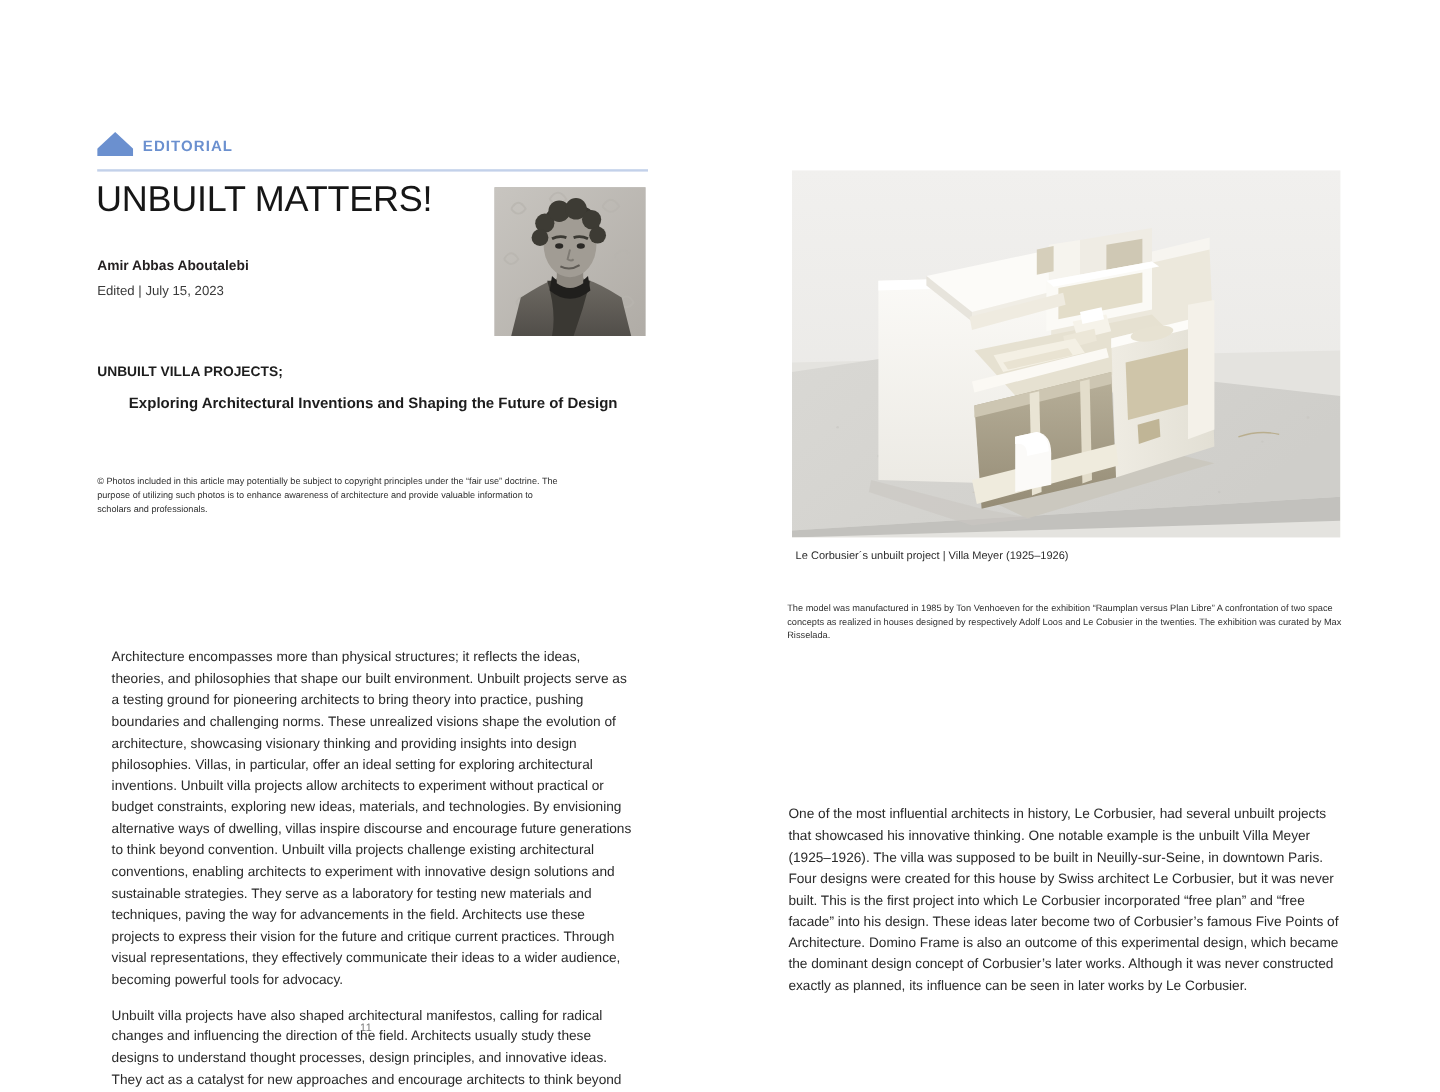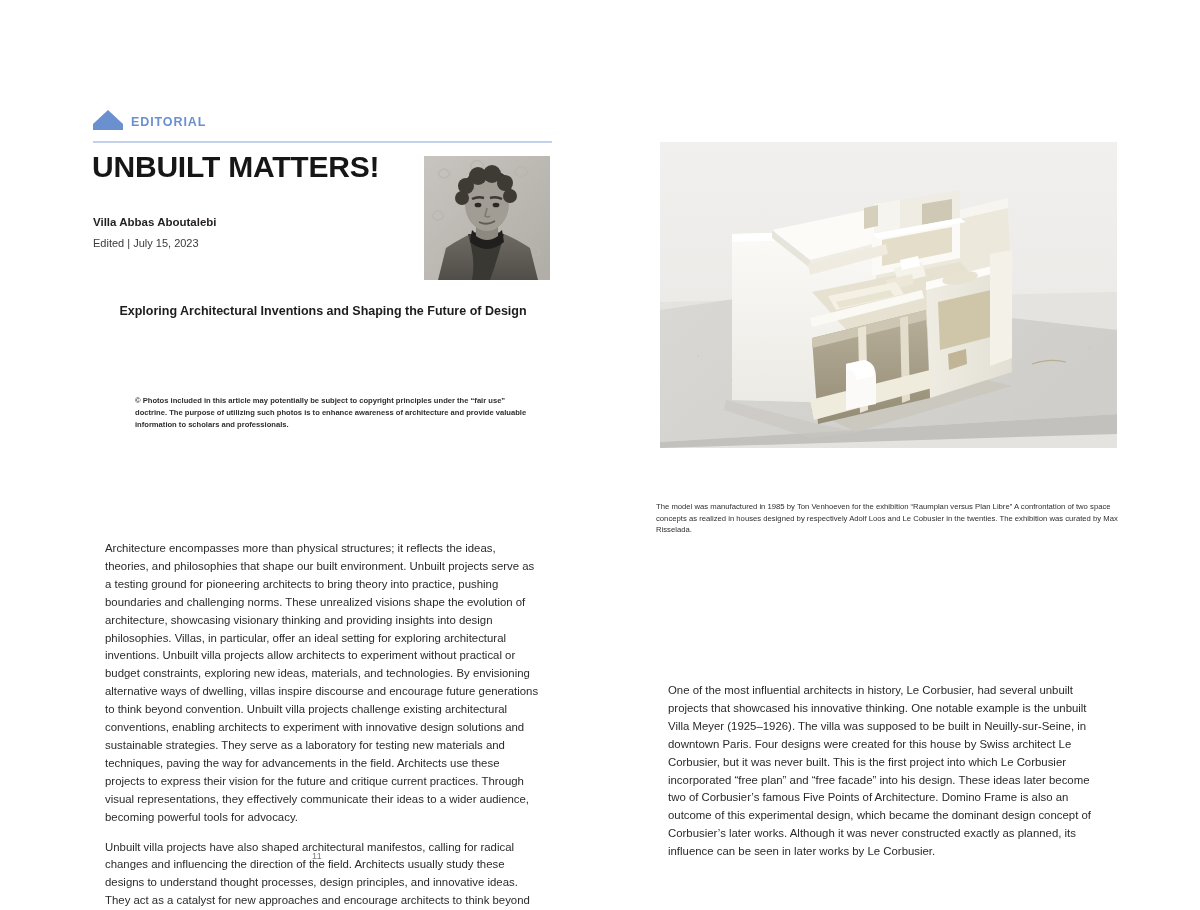--- a/index.html
+++ b/index.html
@@ -19,21 +19,21 @@
     background: #ffffff;
     overflow: hidden;
   }
 
   
   .page-col {
     position: absolute;
     top: 0;
     height: 910px;
   }
-  #left-page  { left: 12px;   width: 600px; padding-left: 28px; }
+  #left-page  { left: 0px;   width: 600px; padding-left: 28px; }
   #right-page { left: 600px; width: 600px; }
 
   
   .masthead {
     position: absolute;
     left: 81px;
     top: 110px;
     display: flex;
     align-items: flex-end;
     gap: 8px;
@@ -55,21 +55,21 @@
     height: 2px;
     background: #c3d1ea;
   }
 
   
   .article-title {
     position: absolute;
     left: 80px;
     top: 150px;
     font-size: 30px;
-    font-weight: 700;
+    font-weight: 400;
     letter-spacing: -0.2px;
     color: #161616;
     line-height: 1.12;
     margin: 0;
   }
 
   
   .portrait-frame {
     position: absolute;
     left: 412px;
@@ -124,24 +124,23 @@
     text-align: center;
   }
 
   
   .copyright-note {
     position: absolute;
     left: 81px;
     top: 395px;
     width: 392px;
     font-size: 7.6px;
-    font-weight: 700;
+    font-weight: 400;
     color: #2f2f2f;
     line-height: 1.56;
-    margin-left: 42px;
   }
 
   
   .body-left {
     position: absolute;
     left: 81px;
     top: 528px;
     width: 458px;
     font-size: 11.4px;
     line-height: 1.57;
@@ -183,21 +182,21 @@
 
   .body-right {
     position: absolute;
     left: 57px;  
     top: 671px;
     width: 460px;
     font-size: 11.4px;
     line-height: 1.57;
     color: #2a2a2a;
   }
-  .body-right p { margin: 11px; }
+  .body-right p { margin: 0; }
 
   
   .folio {
     position: absolute;
     top: 851px;
     font-size: 9px;
     color: #7b7b7b;
     letter-spacing: 0.4px;
   }
   #folio-left  { left: 300px; text-align: right; }
@@ -272,24 +271,25 @@
 
         <ellipse cx="54" cy="49" rx="3.4" ry="2.3" fill="#2b2926"></ellipse>
         <ellipse cx="72" cy="49" rx="3.4" ry="2.3" fill="#2b2926"></ellipse>
 
         <path d="M63 52 L61 60 q3 2 5 0" stroke="#7e7a73" stroke-width="1.6" fill="none"></path>
 
         <path d="M55 66 q8 4 16 -1" stroke="#5f5b55" stroke-width="1.8" fill="none"></path>
       </svg>
     </div>
 
-    <div class="byline">Villa Abbas Aboutalebi</div>
+    <div class="byline">Amir Abbas Aboutalebi</div>
     <div class="byline-date">Edited | July 15, 2023</div>
 
     <div class="deck">
+      <p class="deck-line-1">UNBUILT VILLA PROJECTS;</p>
       <p class="deck-line-2">Exploring Architectural Inventions and Shaping the Future of Design</p>
     </div>
 
     <div class="copyright-note">© Photos included in this article may potentially be subject to copyright principles under the “fair use” doctrine. The purpose of utilizing such photos is to enhance awareness of architecture and provide valuable information to scholars and professionals.</div>
 
     <div class="body-left">
       <p>Architecture encompasses more than physical structures; it reflects the ideas, theories, and philosophies that shape our built environment. Unbuilt projects serve as a testing ground for pioneering architects to bring theory into practice, pushing boundaries and challenging norms. These unrealized visions shape the evolution of architecture, showcasing visionary thinking and providing insights into design philosophies. Villas, in particular, offer an ideal setting for exploring architectural inventions. Unbuilt villa projects allow architects to experiment without practical or budget constraints, exploring new ideas, materials, and technologies. By envisioning alternative ways of dwelling, villas inspire discourse and encourage future generations to think beyond convention. Unbuilt villa projects challenge existing architectural conventions, enabling architects to experiment with innovative design solutions and sustainable strategies. They serve as a laboratory for testing new materials and techniques, paving the way for advancements in the field. Architects use these projects to express their vision for the future and critique current practices. Through visual representations, they effectively communicate their ideas to a wider audience, becoming powerful tools for advocacy.</p>
       <p>Unbuilt villa projects have also shaped architectural manifestos, calling for radical changes and influencing the direction of the field. Architects usually study these designs to understand thought processes, design principles, and innovative ideas. They act as a catalyst for new approaches and encourage architects to think beyond conventional boundaries.</p>
     </div>
 
@@ -404,20 +404,21 @@
         <path d="M150 176 L262 148 L264 156 L152 185 Z" fill="#fbf9f4"></path>
 
         <path d="M148 122 L226 102 L228 112 L150 133 Z" fill="#efebe0"></path>
 
         <path d="M372 222 q18 -6 34 -2" stroke="#b9ae8e" stroke-width="1.1" fill="none"></path>
 
         <path d="M66 258 L158 282 L200 290 L150 296 L64 268 Z" fill="#c9c7c1" opacity="0.6"></path>
       </svg>
     </div>
 
+    <div class="figure-caption">Le Corbusier´s unbuilt project | Villa Meyer (1925–1926)</div>
     <div class="figure-credit">The model was manufactured in 1985 by Ton Venhoeven for the exhibition “Raumplan versus Plan Libre” A confrontation of two space concepts as realized in houses designed by respectively Adolf Loos and Le Cobusier in the twenties. The exhibition was curated by Max Risselada.</div>
 
     <div class="body-right">
       <p>One of the most influential architects in history, Le Corbusier, had several unbuilt projects that showcased his innovative thinking. One notable example is the unbuilt Villa Meyer (1925–1926). The villa was supposed to be built in Neuilly-sur-Seine, in downtown Paris. Four designs were created for this house by Swiss architect Le Corbusier, but it was never built. This is the first project into which Le Corbusier incorporated “free plan” and “free facade” into his design. These ideas later become two of Corbusier’s famous Five Points of Architecture. Domino Frame is also an outcome of this experimental design, which became the dominant design concept of Corbusier’s later works. Although it was never constructed exactly as planned, its influence can be seen in later works by Le Corbusier.</p>
     </div>
 
   </div>
 
 </div>
 

